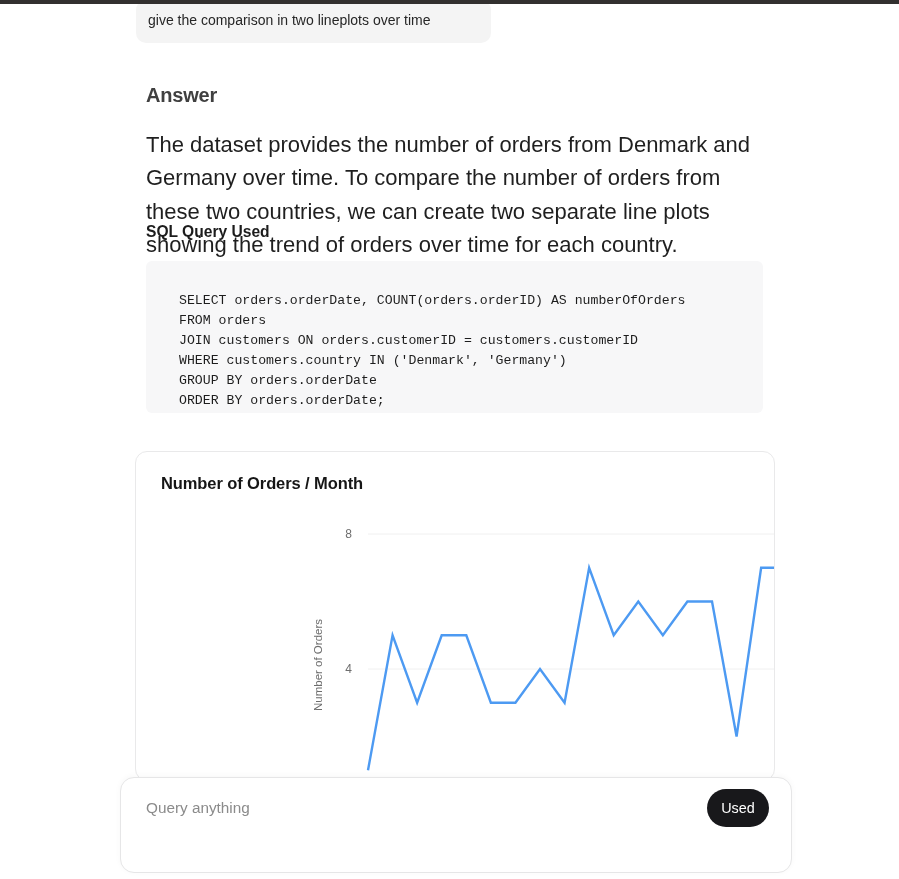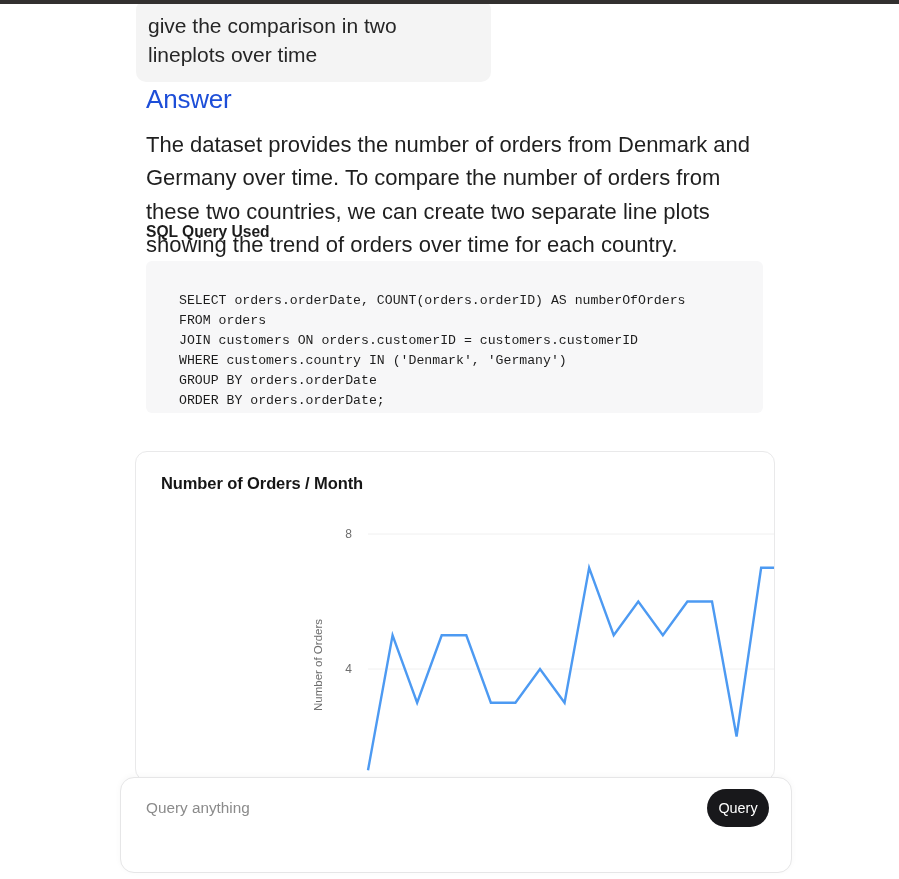--- a/index.html
+++ b/index.html
@@ -23,29 +23,29 @@
   }
 
   
   .user-msg {
     position: absolute;
     left: 136px; top: -4px;
     width: 355px;
     background: #f4f4f4;
     border-radius: 10px;
     padding: 11px 18px 12px 12px;
-    font-size: 21px;
+    font-size: 14px;
     color: #262626;
     line-height: 1.4;
   }
 
   
   .answer-head {
     position: absolute; left: 146px; top: 80px;
-    font-size: 26px; font-weight: normal; color: #1d4ed8;
+    font-size: 20px; font-weight: bold; color: #404040;
     letter-spacing: -0.2px;
   }
   .answer-body {
     position: absolute; left: 146px; top: 124px;
     width: 614px;
     font-size: 22px; line-height: 1.52; color: #1f1f1f;
   }
   .sql-head {
     position: absolute; left: 146px; top: 219px;
     font-size: 15.6px; font-weight: bold; color: #1c1c1c;
@@ -161,16 +161,16 @@
         <text class="ylabel" x="186" y="167" text-anchor="middle" transform="rotate(-90 186 167)">Number of Orders</text>
 
         <polyline id="series-line" fill="none" stroke="#4d9af2" stroke-width="2.4" stroke-linejoin="miter" stroke-linecap="butt" points="232.00,272.25 256.57,137.25 281.14,204.75 305.71,137.25 330.29,137.25 354.86,204.75 379.43,204.75 404.00,171.00 428.57,204.75 453.14,69.75 477.71,137.25 502.29,103.50 526.86,137.25 551.43,103.50 576.00,103.50 600.57,238.50 625.14,69.75 649.71,69.75 674.29,204.75 698.86,36.00 723.43,36.00 748.00,204.75"></polyline>
       </svg>
     </div>
 
   </div>
 
   <div class="composer">
     <input class="composer-input" type="text" placeholder="Query anything" style="">
-    <button class="send-btn">Query</button>
+    <button class="send-btn">Used</button>
   </div>
 
 </div>
 
 </body></html>

